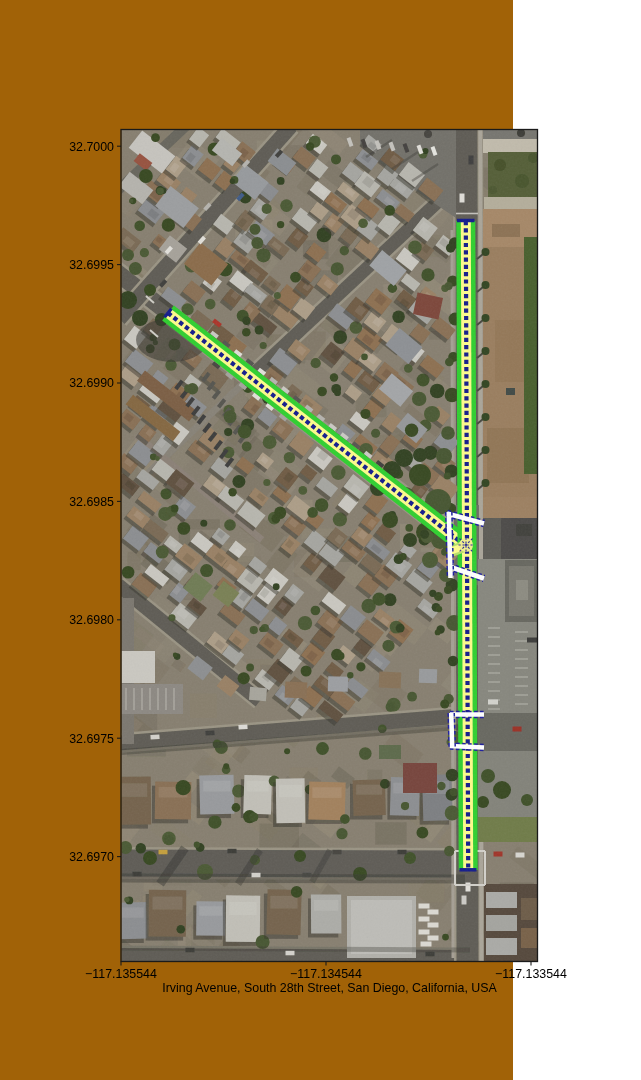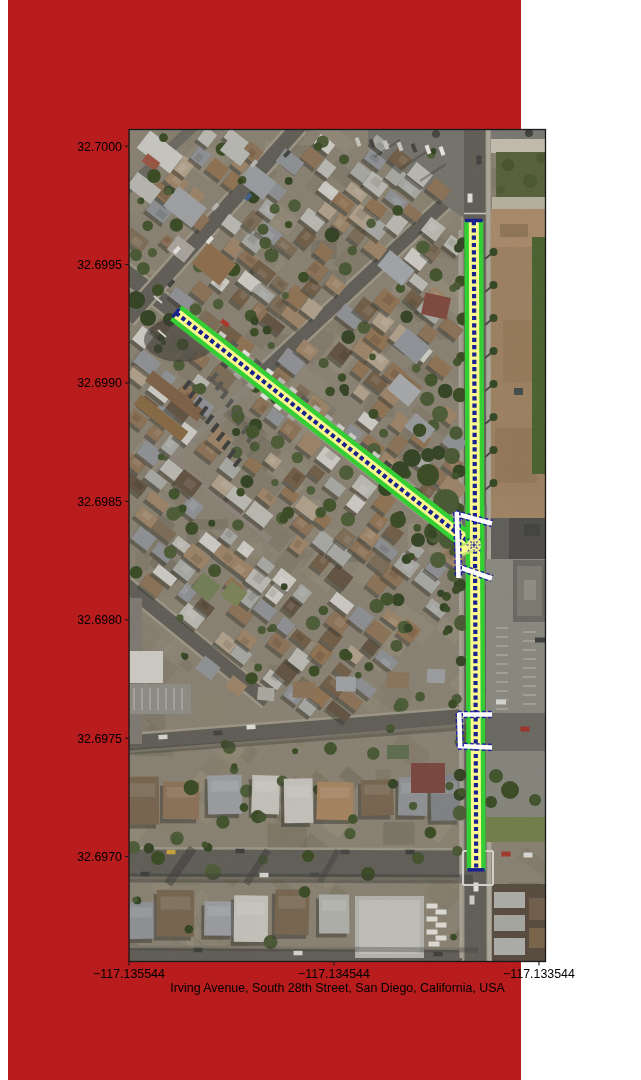--- a/index.html
+++ b/index.html
@@ -1,17 +1,17 @@
 <!DOCTYPE html>
 <html><head>
 <meta charset="utf-8">
 <style>
 html,body { margin:0; padding:0; background:#ffffff; }
-#fig { position:relative; width:513px; height:1080px; background:#b91c1c;
-       font-family:"Liberation Sans", sans-serif;margin-left:8px; }
+#fig { position:relative; width:513px; height:1080px; background:#a16207;
+       font-family:"Liberation Sans", sans-serif; }
 svg { position:absolute; left:0; top:0; }
 </style>
 </head>
 <body>
 
 <div id="fig">
 <svg width="641" height="1080" viewBox="0 0 641 1080">
 <defs>
 <clipPath id="plotclip">
           <rect x="121.5" y="130" width="416" height="831"></rect>

